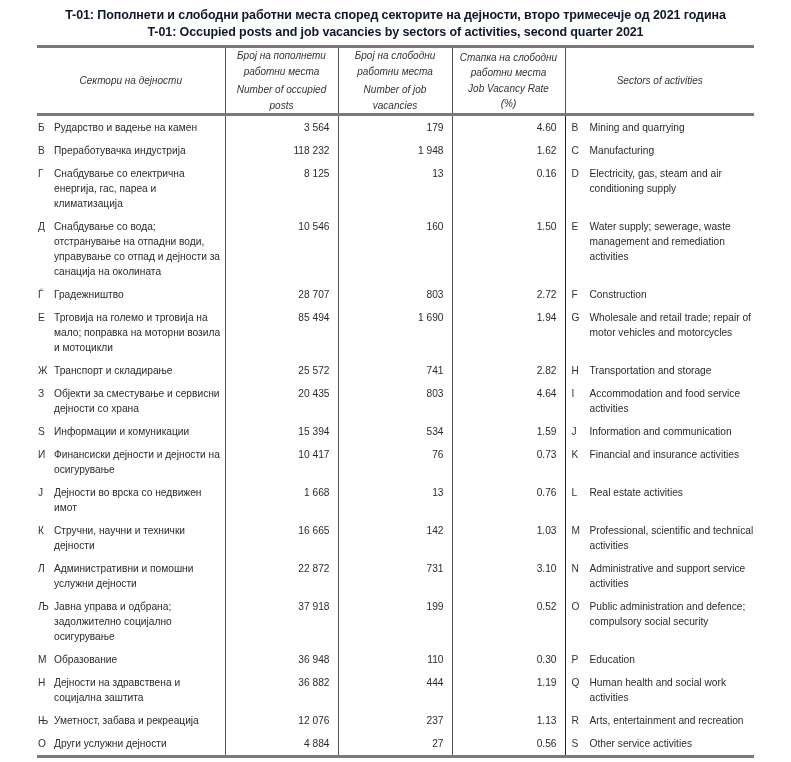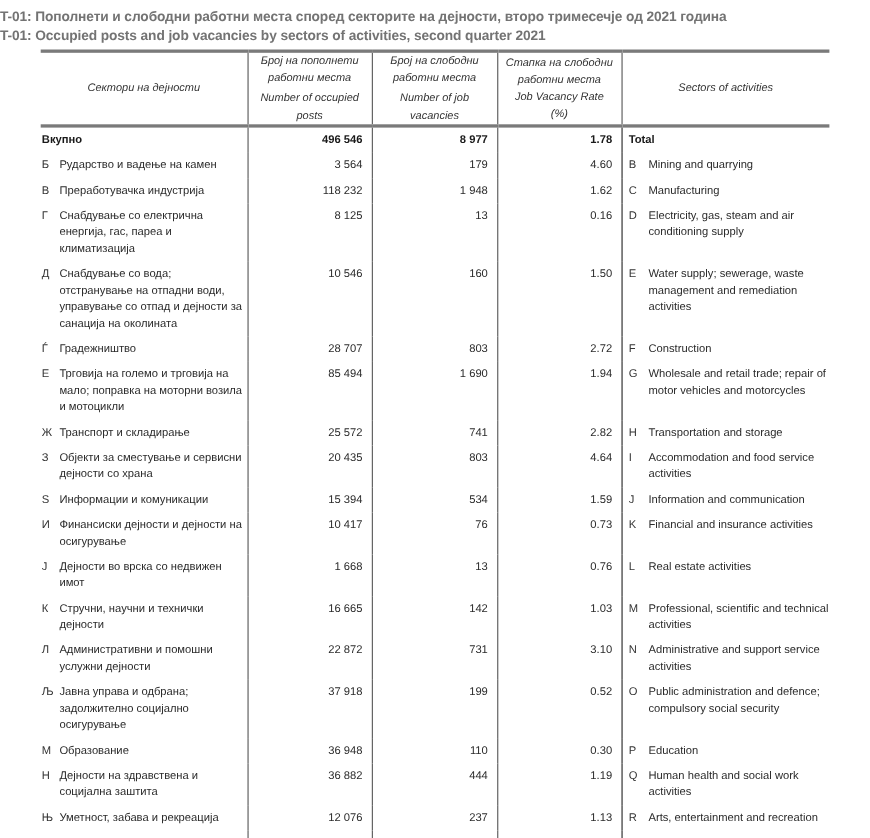--- a/index.html
+++ b/index.html
@@ -1,22 +1,22 @@
 <!DOCTYPE html>
 <html><head>
 <meta charset="utf-8">
 <style>
   html, body { margin: 0; padding: 0; background: #ffffff; }
   body {
     width: 791px; height: 762px; overflow: hidden; position: relative;
     font-family: "Liberation Sans", sans-serif; color: #2b2b2b;
   }
   .title {
-    position: absolute; left: 0; width: 791px; 
-    font-weight: bold; font-size: 12.5px; color: #737373; letter-spacing: -0.1px;
+    position: absolute; left: 0; width: 791px; text-align: center;
+    font-weight: bold; font-size: 12.5px; color: #0f172a; letter-spacing: -0.1px;
   }
   .title.t1 { top: 8px; }
   .title.t2 { top: 25px; }
 
   table.main {
     position: absolute; left: 37px; top: 45px; width: 717px;
     border-collapse: collapse; table-layout: fixed;
     font-size: 10.2px; line-height: 15px;
   }
   table.main col.c1 { width: 188px; }
@@ -86,27 +86,20 @@
         <span class="sub">Стапка на слободни работни места</span>
         <span class="sub">Job Vacancy Rate</span>
         <span class="sub">(%)</span>
       </th>
       <th>
         <span>Sectors of activities</span>
       </th>
     </tr>
   </thead>
   <tbody id="tbody">
-    <tr class="row total">
-      <td class="vline-l total-label">Вкупно</td>
-      <td class="vline-l num">496 546</td>
-      <td class="vline-l num">8 977</td>
-      <td class="num">1.78</td>
-      <td class="vline-r total-label-en">Total</td>
-    </tr>
   <tr class="row">
     <td class="vline-l">
       <div class="sec-cell">
         <span class="code">Б</span>
         <span class="name">Рударство и вадење на камен</span>
       </div>
     </td>
     <td class="vline-l num">3 564</td>
     <td class="vline-l num">179</td>
     <td class="num">4.60</td>

